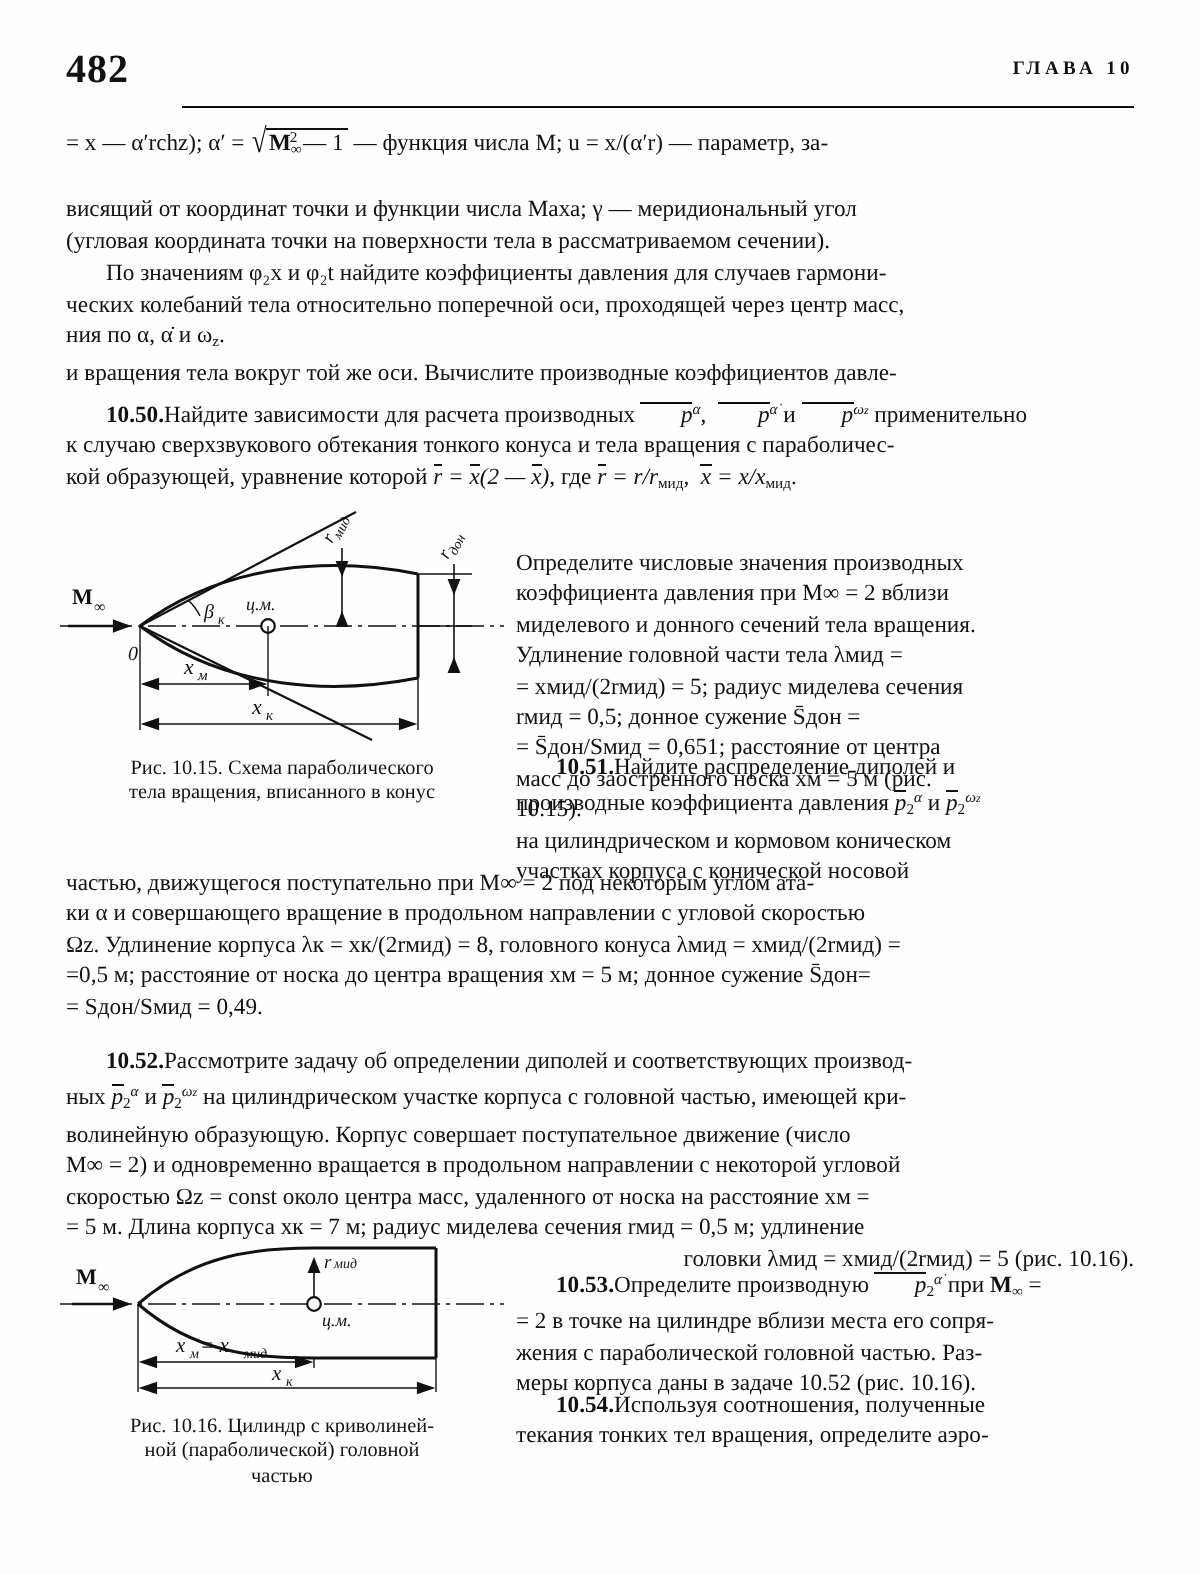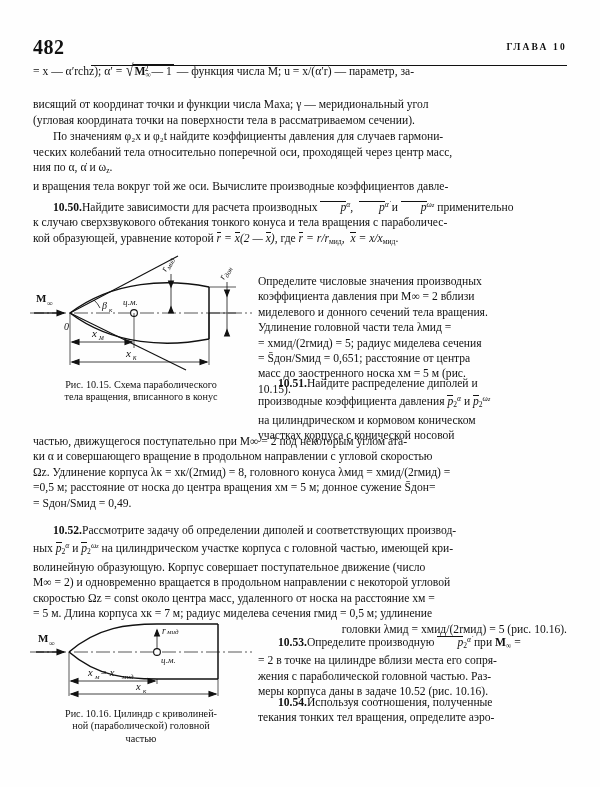--- a/index.html
+++ b/index.html
@@ -11,21 +11,21 @@
     position:relative;
     overflow:hidden;
   }
   .page{
     position:absolute; left:0; top:0; width:600px; height:787px;
     padding:0; box-sizing:border-box;
   }
 
   
   .header{
-    position:absolute; left:33px; top:36px; width:534px; height:34px;
+    position:absolute; left:33px; top:24px; width:534px; height:34px;
   }
   .folio{
     position:absolute; left:0; top:0;
     font-size:20px; font-weight:bold; letter-spacing:.5px;
   }
   .chapter{
     position:absolute; right:0; top:6px;
     font-size:9.5px; font-weight:bold; letter-spacing:2.2px;
   }
   .rule{
@@ -168,20 +168,21 @@
       <div>тела вращения, вписанного в конус</div>
     </div>
   </div>
 
   <div style="position:absolute; left:258px; top:241px; width:309px;">
     <p style="text-align:justify;margin-top:33px;">Определите числовые значения производных</p>
     <p style="text-align:justify;">коэффициента давления при M∞ = 2 вблизи</p>
     <p style="text-align:justify;">миделевого и донного сечений тела вращения.</p>
     <p style="text-align:justify;">Удлинение головной части тела λмид =</p>
     <p style="text-align:justify;">= xмид/(2rмид) = 5; радиус миделева сечения</p>
+    <p style="text-align:justify;">rмид = 0,5;   донное   сужение   S̄дон =</p>
     <p style="text-align:justify;">= S̄дон/Sмид = 0,651; расстояние от центра</p>
     <p style="text-align:justify;">масс до заостренного носка xм = 5 м (рис.</p>
     <p style="text-align:left;">10.15).</p>
   </div>
 
   <div style="position:absolute; left:258px; top:376px; width:309px;">
     <p class="ind"><b>10.51.</b><span>Найдите распределение диполей и</span></p>
     <p style="text-align:justify;">производные коэффициента давления <span class="it"><span class="ovl">p</span><span class="sub">2</span><span class="sup">α</span></span> и <span class="it"><span class="ovl">p</span><span class="sub">2</span><span class="sup">ω<span style="font-size:6px;">z</span></span></span></p>
     <p style="text-align:justify;">на цилиндрическом и кормовом коническом</p>
     <p style="text-align:justify;">участках корпуса с конической носовой</p>

